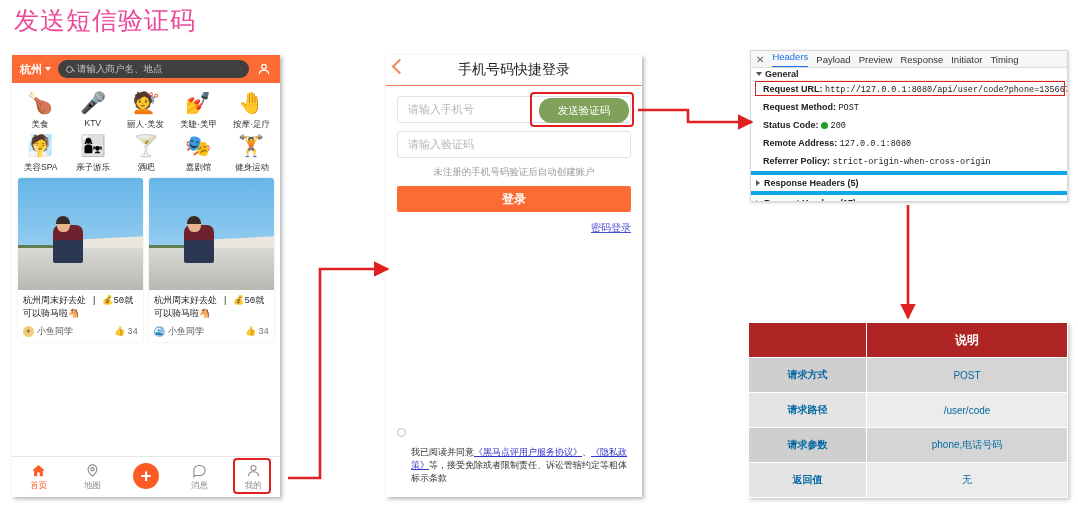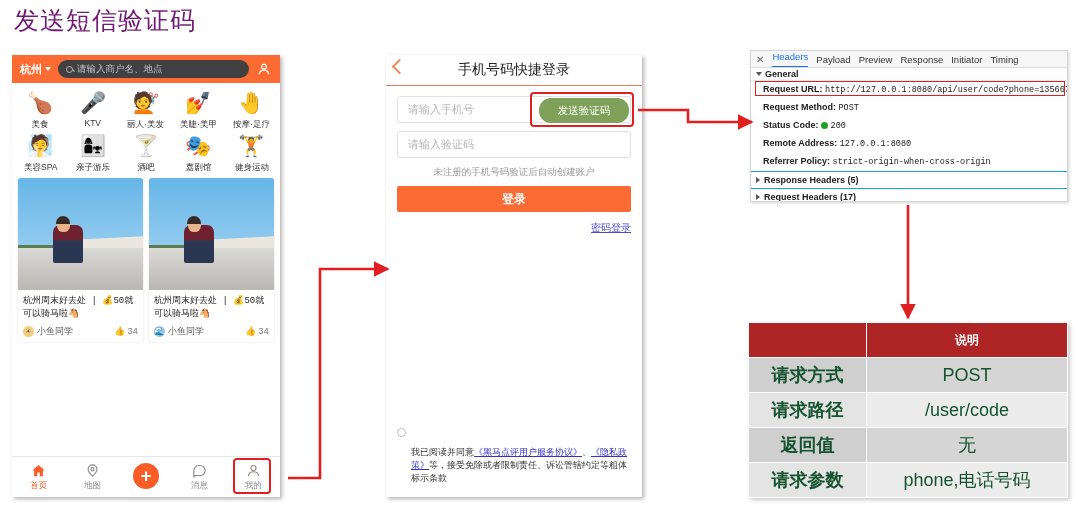--- a/index.html
+++ b/index.html
@@ -14,21 +14,21 @@
     width: 1078px; height: 522px;
     background: #ffffff;
   }
 
   
   .page-title {
     position: absolute;
     left: 14px; top: 4px;
     font-family: Liberation Sans, sans-serif;
     font-size: 25px;
-    color: #701a75;
+    color: #ec4899;
     letter-spacing: 1px;
     white-space: nowrap;
   }
 
   
   .phone {
     position: absolute;
     left: 12px; top: 55px;
     width: 268px; height: 442px;
     background: #ffffff;
@@ -274,37 +274,37 @@
     position: absolute; left: 4px; right: 2px; top: 0px;
     height: 15px; border: 1.5px solid #e02020;
   }
   .dot-green {
     display: inline-block; width: 7px; height: 7px; border-radius: 50%;
     background: #20a020; vertical-align: -1px;
   }
   .dt-collapse {
     padding: 3px 5px 3px 5px; font-size: 9px; font-weight: bold;
     display: flex; align-items: center; gap: 4px;
-    border-top: 1px solid #0ea5e9;
+    border-top: 4px solid #0ea5e9;
   }
 
   
   .spec {
     position: absolute; left: 748px; top: 322px;
     width: 320px;
     border-collapse: collapse;
     box-shadow: 2px 2px 4px rgba(0,0,0,.22);
     background: #fff;
   }
   .spec td, .spec th {
     border: 1.5px solid #ffffff;
     height: 35px;
     text-align: center;
-    font-size: 18px;
-    color: #14532d;
+    font-size: 10px;
+    color: #0369a1;
   }
   .spec thead th {
     background: #af2424; color: #fff; font-weight: bold; font-size: 12px;
   }
   .spec td.k { background: #cfcfcf; font-weight: bold; width: 118px; }
   .spec td.v { background: #d5d5d5; }
   .spec tr:nth-child(even) td.k { background: #e4e4e4; }
   .spec tr:nth-child(even) td.v { background: #ececec; }
 
   
@@ -559,26 +559,26 @@
     <tbody>
       <tr>
         <td class="k">请求方式</td>
         <td class="v">POST</td>
       </tr>
       <tr>
         <td class="k">请求路径</td>
         <td class="v">/user/code</td>
       </tr>
       <tr>
+        <td class="k">请求参数</td>
+        <td class="v">phone,电话号码</td>
+      </tr>
+      <tr>
         <td class="k">返回值</td>
         <td class="v">无</td>
-      </tr>
-      <tr>
-        <td class="k">请求参数</td>
-        <td class="v">phone,电话号码</td>
       </tr>
     </tbody>
   </table>
 
   <svg class="arrow-svg">
     <defs>
       <marker id="ah" markerWidth="7" markerHeight="7" refX="5.4" refY="3" orient="auto">
         <path d="M0,0 L6,3 L0,6 z" fill="#e02020"></path>
       </marker>
     </defs>

